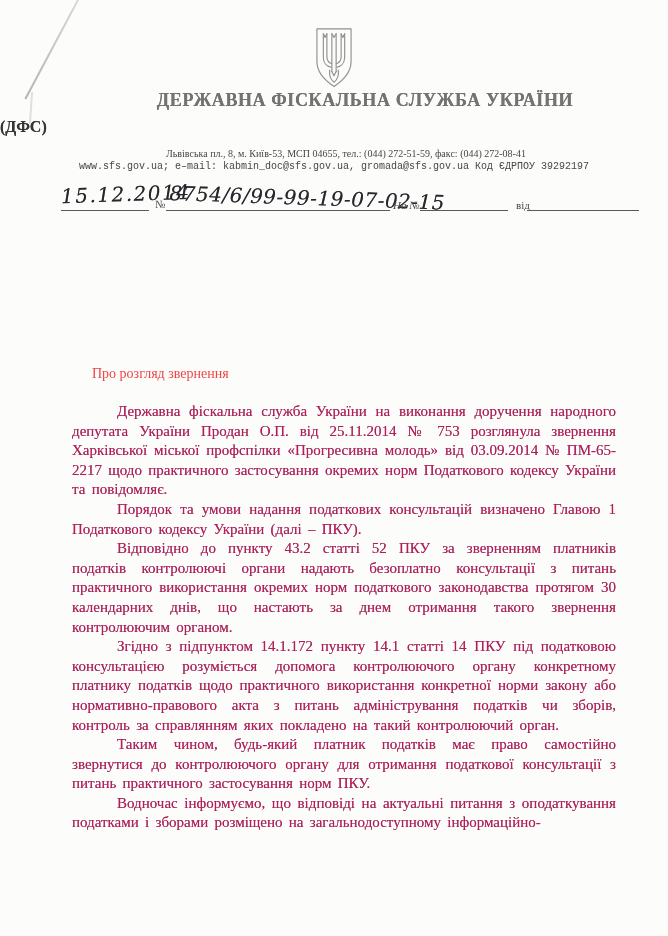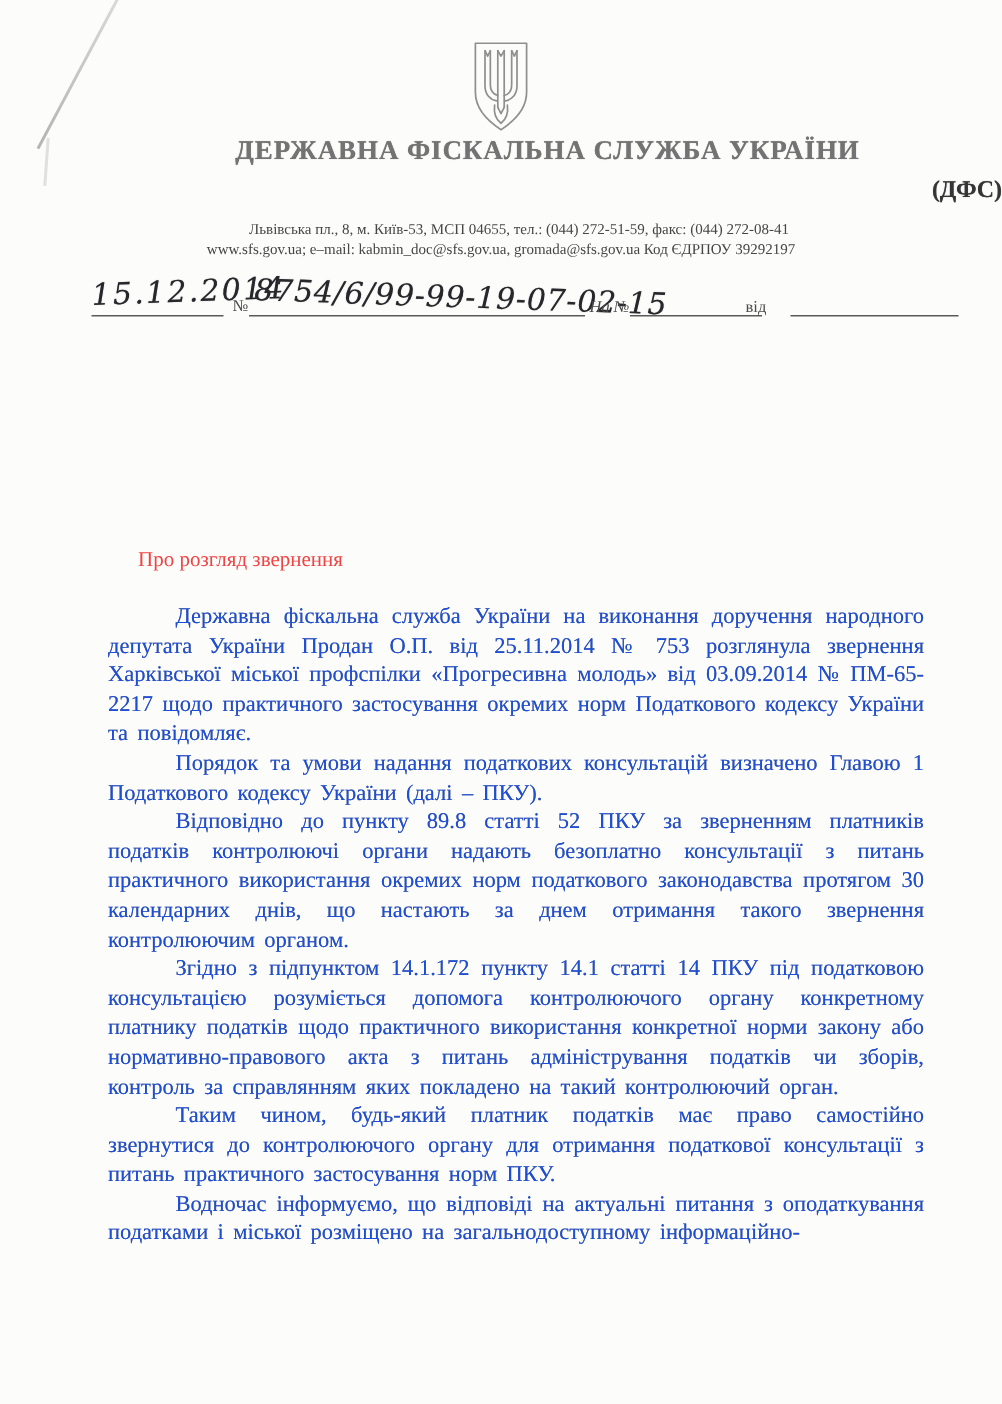--- a/index.html
+++ b/index.html
@@ -27,61 +27,61 @@
   }
   .org-name{
     position:absolute;top:90px;left:0;width:100%;
     text-align:center;font-weight:bold;font-size:18px;
     letter-spacing:.6px;color:#737373;
     text-shadow:0 0 .5px rgba(60,60,60,.7);
     margin-left:31px;
   }
   .org-abbr{
     position:absolute;top:118px;left:0;width:100%;
-    text-align:right;font-weight:bold;font-size:16px;color:#353535;
+    text-align:left;font-weight:bold;font-size:16px;color:#353535;
     text-shadow:0 0 .5px rgba(60,60,60,.7);
   }
   .contact-1{
     position:absolute;top:148px;left:12px;width:100%;
     text-align:center;font-size:10px;color:#464646;
   }
   .contact-2{
     position:absolute;top:161px;left:0;width:100%;
-    text-align:center;font-size:10px;color:#464646;
+    text-align:center;font-size:10px;color:#464646;font-family:Liberation Mono, monospace;
   }
   
   .ref-strip{position:absolute;top:180px;left:0;width:100%;height:44px;font-size:11px;color:#4a4a4a;}
   .hw{
     font-family:"DejaVu Serif", serif;font-style:italic;
     color:#26262b;white-space:nowrap;
     text-shadow:0 0 .6px rgba(30,30,40,.55);
   }
   .hw-date{position:absolute;left:61px;top:2px;font-size:20px;letter-spacing:1.5px;transform:rotate(-2deg);}
   .hw-number{position:absolute;left:170px;top:1px;font-size:20px;letter-spacing:.5px;transform:rotate(2deg);transform-origin:left top;}
   .ref-no-label{position:absolute;left:155px;top:18px;}
   .ref-line{position:absolute;border-bottom:1.2px solid #5a5a5a;height:30px;}
   .ref-line.date-line{left:61px;width:88px;}
   .ref-line.num-line{left:166px;width:224px;}
   .ref-line.in-line{left:420px;width:88px;}
   .ref-line.from-line{left:527px;width:112px;}
   .ref-in-label{position:absolute;left:393px;top:19px;font-style:italic;}
-  .ref-from-label{position:absolute;left:497px;top:19px;}
+  .ref-from-label{position:absolute;left:516px;top:19px;}
   .recipient{
     position:absolute;left:420px;top:248px;width:236px;
     font-size:15px;line-height:23px;color:#3a3a3a;
   }
   .recipient .r1{padding-left:17px;}
   .subject{
     position:absolute;left:92px;top:366px;font-size:14px;color:#ef4444;
   }
   .letter-body{
     position:absolute;left:72px;top:402px;width:544px;
     font-size:15px;line-height:19.6px;
     text-align:justify;text-align-last:left;
-    word-spacing:2.5px;color:#1d4ed8;
+    word-spacing:2.5px;color:#be185d;
     text-shadow:0 0 .4px rgba(55,55,55,.6);
   }
   .letter-body p{margin:0;text-indent:45px;}
 </style>
 </head>
 <body>
 
 <div class="page">
 
   <div class="fold-line"></div>
@@ -120,19 +120,19 @@
     <span class="ref-from-label">від</span>
     <span class="ref-line from-line"></span>
   </div>
 
 
   <div class="subject">Про розгляд звернення</div>
 
   <div class="letter-body">
       <p>Державна фіскальна служба України на виконання доручення народного депутата України Продан О.П. від 25.11.2014 № 753 розглянула звернення Харківської міської профспілки «Прогресивна молодь» від 03.09.2014 № ПМ-65-2217 щодо практичного застосування окремих норм Податкового кодексу України та повідомляє.</p>
       <p>Порядок та умови надання податкових консультацій визначено Главою 1 Податкового кодексу України (далі – ПКУ).</p>
-      <p>Відповідно до пункту 89.8 статті 52 ПКУ за зверненням платників податків контролюючі органи надають безоплатно консультації з питань практичного використання окремих норм податкового законодавства протягом 30 календарних днів, що настають за днем отримання такого звернення контролюючим органом.</p>
+      <p>Відповідно до пункту 43.2 статті 52 ПКУ за зверненням платників податків контролюючі органи надають безоплатно консультації з питань практичного використання окремих норм податкового законодавства протягом 30 календарних днів, що настають за днем отримання такого звернення контролюючим органом.</p>
       <p>Згідно з підпунктом 14.1.172 пункту 14.1 статті 14 ПКУ під податковою консультацією розуміється допомога контролюючого органу конкретному платнику податків щодо практичного використання конкретної норми закону або нормативно-правового акта з питань адміністрування податків чи зборів, контроль за справлянням яких покладено на такий контролюючий орган.</p>
       <p>Таким чином, будь-який платник податків має право самостійно звернутися до контролюючого органу для отримання податкової консультації з питань практичного застосування норм ПКУ.</p>
-      <p>Водночас інформуємо, що відповіді на актуальні питання з оподаткування податками і міської розміщено на загальнодоступному інформаційно-</p>
+      <p>Водночас інформуємо, що відповіді на актуальні питання з оподаткування податками і зборами розміщено на загальнодоступному інформаційно-</p>
     </div>
 
 </div>
 
 </body></html>

